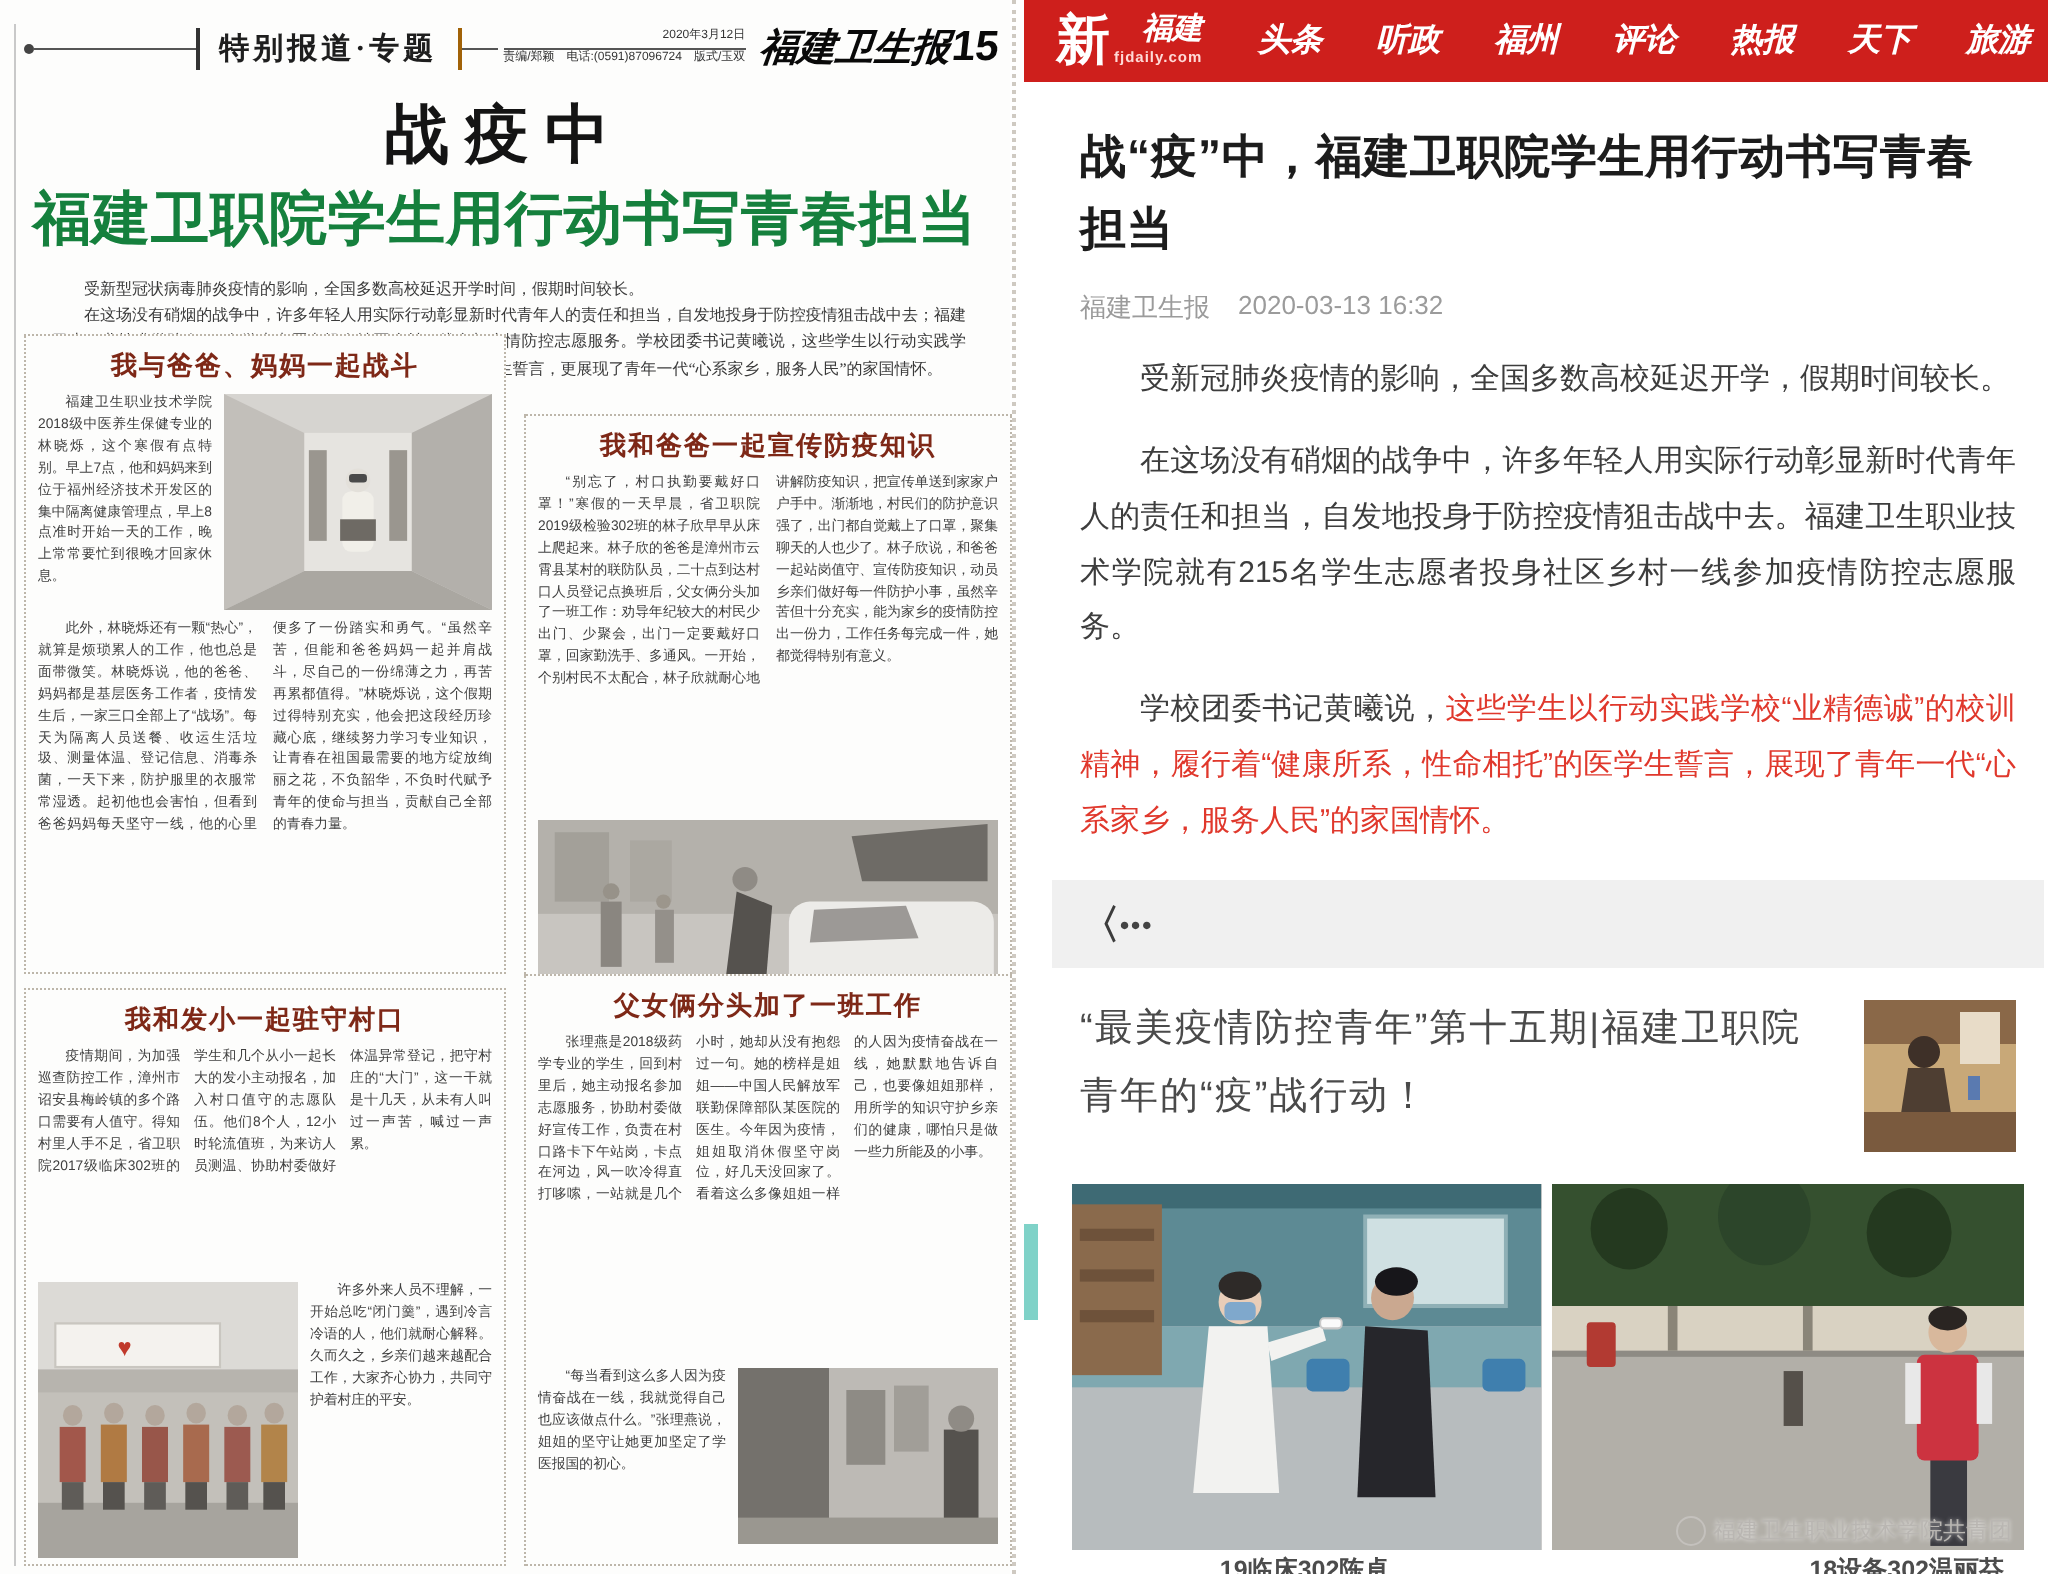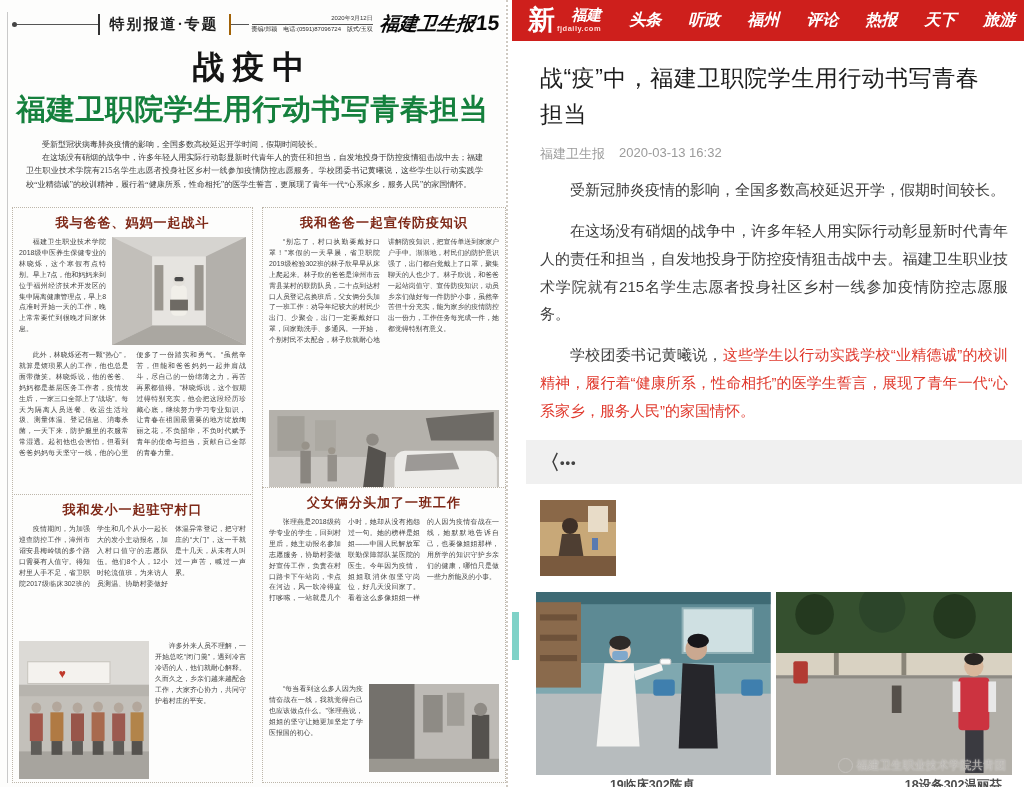--- a/index.html
+++ b/index.html
@@ -28,36 +28,36 @@
     color:#3a3a3a;text-align:justify;}
   .np-lede p{margin:0;text-indent:2em;}
   .np-box{position:absolute;border:1px dotted #bdb6aa;background:#fdfdfc;box-sizing:border-box;padding:4px 6px;overflow:hidden;}
   .np-box-title{text-align:center;font-family:"Liberation Serif",serif;font-weight:800;font-size:13px;
     color:#7e2817;letter-spacing:1px;padding:2px 0 5px;}
   .np-text{font-size:6.9px;line-height:1.58;color:#3f3f3f;text-align:justify;overflow:hidden;text-indent:2em;}
   .cols2{column-count:2;column-gap:8px;}
   .cols3{column-count:3;column-gap:7px;}
   .np-row{display:flex;gap:6px;}
   .np-photo{flex:none;background:#d6d4d0;}
-  #box1{left:12px;top:167px;width:241px;height:320px;margin-top:40px;}
+  #box1{left:12px;top:167px;width:241px;height:320px;}
   #box2{left:262px;top:167px;width:244px;height:312px;margin-top:40px;}
   #box3{left:12px;top:494px;width:241px;height:289px;}
   #box4{left:262px;top:487px;width:244px;height:296px;}
   
   #right-panel{position:absolute;left:512px;top:0;width:512px;height:787px;background:#fff;}
   .nav{height:41px;background:#ce1f1c;display:flex;align-items:center;padding:0 10px;}
   .logo{display:flex;align-items:flex-start;margin-left:6px;margin-right:28px;cursor:pointer;}
   .logo-xin{color:#fff;font-weight:900;font-size:27px;line-height:1;}
   .logo-side{display:flex;flex-direction:column;margin-left:2px;align-items:flex-end;}
   .logo-script{color:#fff;font-family:"Liberation Serif",serif;font-style:italic;font-weight:700;font-size:15px;line-height:1.1;}
   .logo-domain{color:#ffd9d6;font-size:7.5px;font-weight:700;letter-spacing:0.5px;}
   .nav-items{display:flex;gap:27px;color:#fff;font-weight:700;font-size:16px;}
   .nav-items span{cursor:pointer;white-space:nowrap;font-style:italic;}
   .rp-content{padding:0 16px 0 28px;}
-  .rp-title{font-size:23px;font-weight:400;color:#1c1c1c;line-height:1.55;margin:20px 10px 0 0;letter-spacing:0.5px;}
+  .rp-title{font-size:23px;font-weight:700;color:#1c1c1c;line-height:1.55;margin:20px 10px 0 0;letter-spacing:0.5px;}
   .rp-meta{margin-top:13px;font-size:13px;color:#9b9b9b;display:flex;gap:14px;}
   .para{font-size:15px;line-height:1.85;color:#3d3d3d;text-indent:2em;margin:13px 0 0 0;text-align:justify;}
   .red{color:#e0382c;}
   .xl-bar{margin:16px -14px 0 -14px;height:44px;background:#f0f0f0;display:flex;align-items:center;padding:0 14px;}
   .xl-chev{font-size:20px;font-weight:700;color:#3c3c3c;cursor:pointer;}
   .xl-title{font-size:20px;font-weight:800;color:#2c2c2c;letter-spacing:2px;margin-left:14px;flex:1;}
   .xl-more{font-size:13px;font-weight:900;color:#444;letter-spacing:1px;cursor:pointer;padding-right:4px;}
   .feed-card{display:flex;gap:14px;align-items:flex-start;padding:14px 0 12px 0;cursor:pointer;}
   .feed-title{flex:1;font-size:19px;color:#4a4a4a;line-height:1.75;letter-spacing:1px;}
   .feed-thumb{flex:none;width:76px;height:76px;margin-top:2px;}
@@ -228,20 +228,21 @@
       <p class="para">受新冠肺炎疫情的影响，全国多数高校延迟开学，假期时间较长。</p>
       <p class="para">在这场没有硝烟的战争中，许多年轻人用实际行动彰显新时代青年人的责任和担当，自发地投身于防控疫情狙击战中去。福建卫生职业技术学院就有215名学生志愿者投身社区乡村一线参加疫情防控志愿服务。</p>
       <p class="para"><span>学校团委书记黄曦说，</span><span class="red">这些学生以行动实践学校“业精德诚”的校训精神，履行着“健康所系，性命相托”的医学生誓言，展现了青年一代“心系家乡，服务人民”的家国情怀。</span></p>
 
       <div class="xl-bar">
         <span class="xl-chev">〈</span>
         <span class="xl-more">•••</span>
       </div>
 
       <div class="feed-card">
+        <div class="feed-title">“最美疫情防控青年”第十五期|福建卫职院青年的“疫”战行动！</div>
         <svg class="feed-thumb" viewBox="0 0 76 76" preserveAspectRatio="none">
           <rect width="76" height="76" fill="#c8a878"></rect>
           <rect width="76" height="22" fill="#8a6848"></rect>
           <rect x="48" y="6" width="20" height="26" fill="#e8dcc8"></rect>
           <circle cx="30" cy="26" r="8" fill="#3e3028"></circle>
           <polygon points="22,34 40,34 44,60 18,60" fill="#4e3e32"></polygon>
           <rect x="52" y="38" width="6" height="12" fill="#5a7ab0"></rect>
           <rect y="56" width="76" height="20" fill="#7a5a3e"></rect>
         </svg>
       </div>

